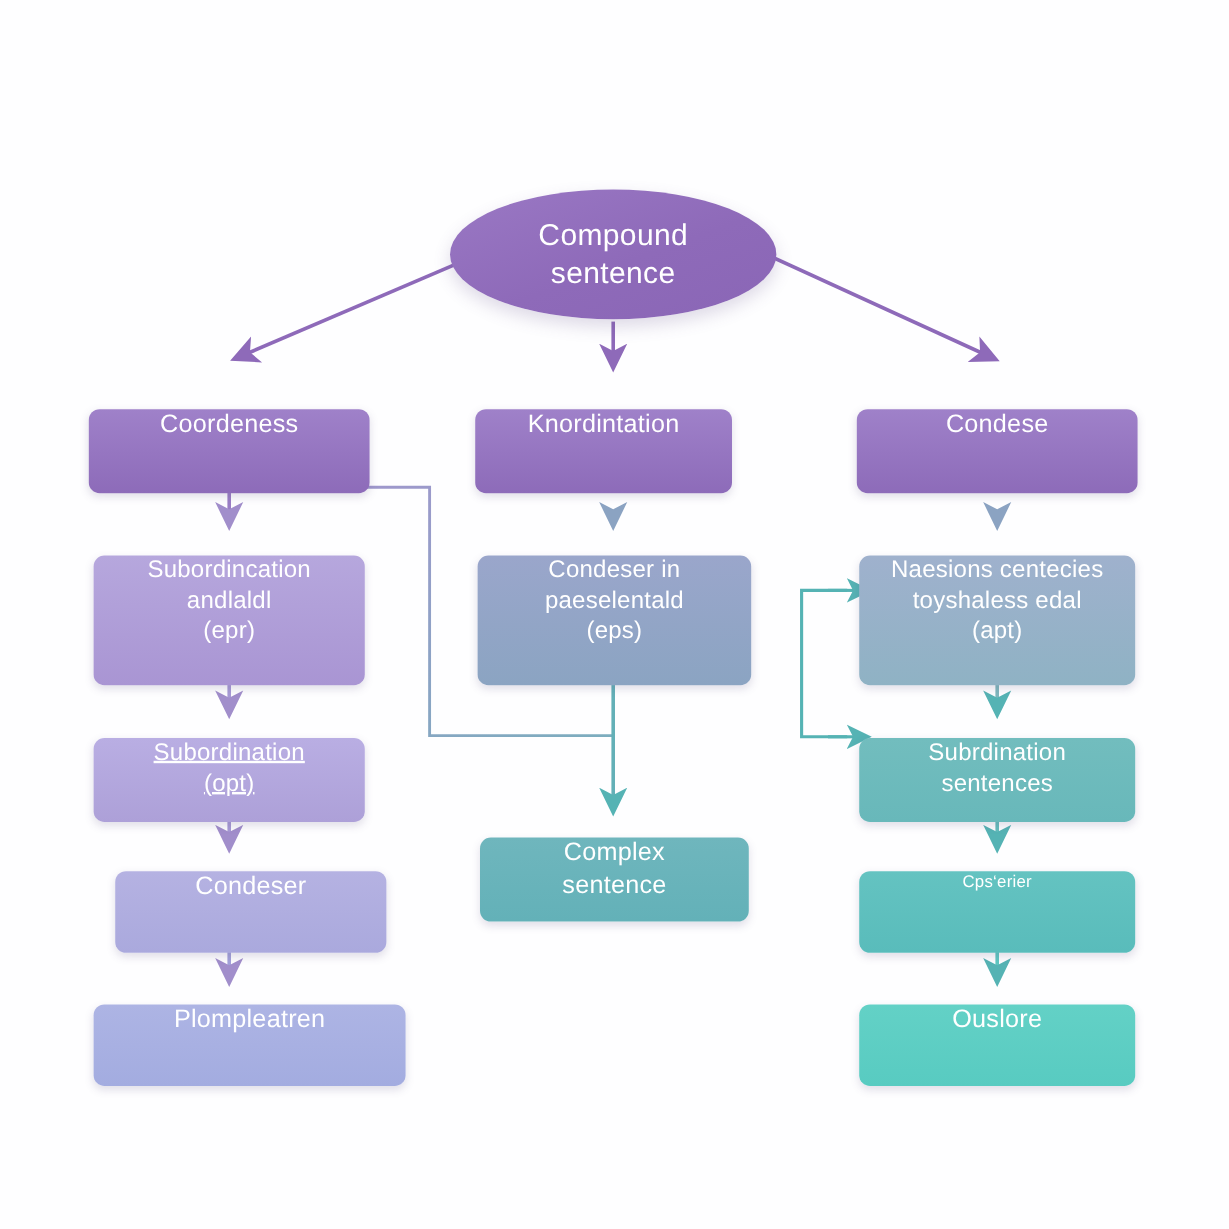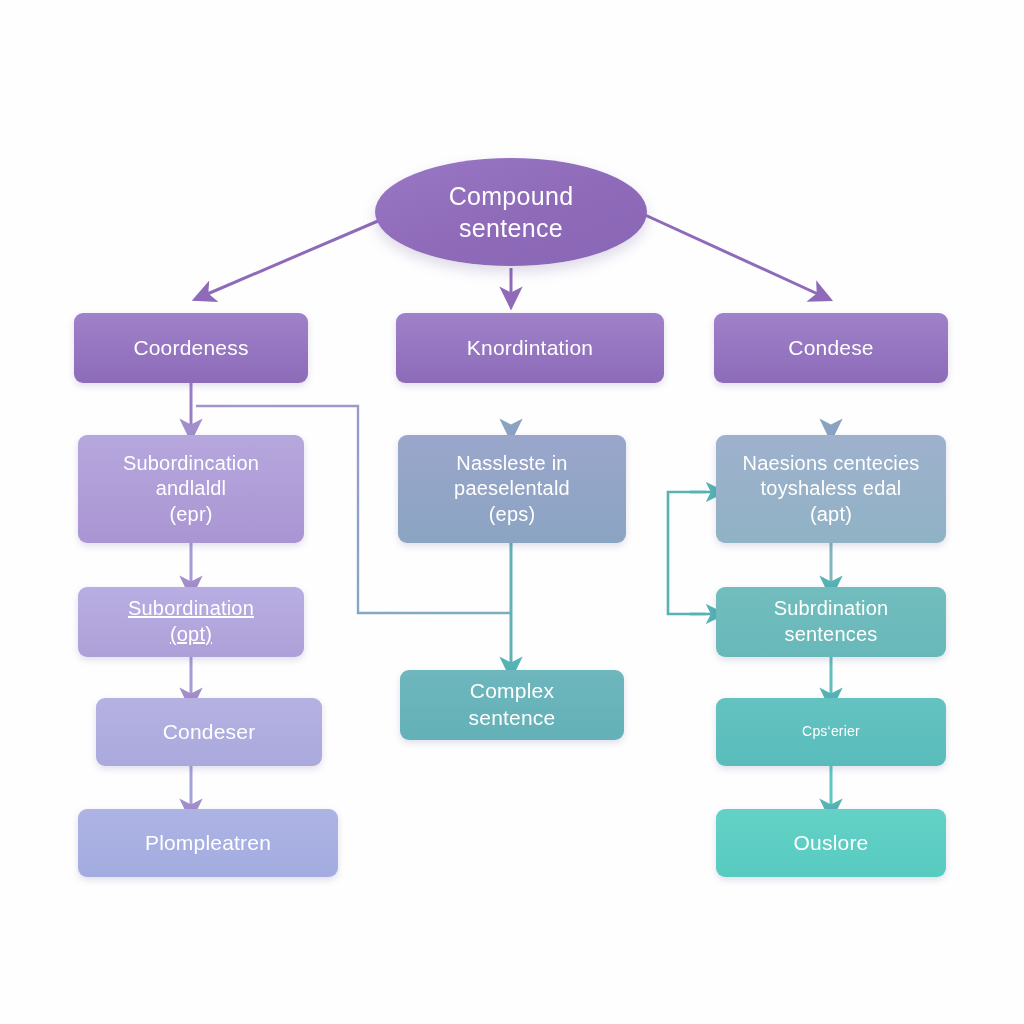--- a/index.html
+++ b/index.html
@@ -8,29 +8,30 @@
     background:#ffffff;
     font-family:"Liberation Sans",sans-serif;
     overflow:hidden;
   }
   #stage{position:relative;width:1024px;height:1024px;background:#fefeff;}
 
   svg#wires{position:absolute;inset:0;width:1024px;height:1024px;}
 
   .node{
     position:absolute;
-    display:flex;align-items:center;justify-content:center;
+    display:flex;align-items:flex-start;justify-content:center;
     text-align:center;
     color:#ffffff;
     border-radius:9px;
     box-shadow:0 3px 7px rgba(90,80,130,.18);
     line-height:1.28;
     letter-spacing:.2px;
-    padding:20px 10px;
+    padding:0 10px;
     box-sizing:border-box;
+    margin-top:28px;
   }
   .node span{display:block;width:100%;white-space:pre-line;}
 
   .root{
     position:absolute;
     left:375px;top:158px;width:272px;height:108px;
     border-radius:50%;
     background:linear-gradient(160deg,#9a78c4 0%,#8e6ab9 55%,#8a66b6 100%);
     display:flex;align-items:center;justify-content:center;
     color:#fff;text-align:center;
@@ -140,25 +141,25 @@
     <span>Subordination
 (opt)</span>
   </div>
   <div class="node l5a" style="left:96px;top:698px;width:226px;height:68px;">
     <span>Condeser</span>
   </div>
   <div class="node l6a" style="left:78px;top:809px;width:260px;height:68px;">
     <span>Plompleatren</span>
   </div>
 
-  <div class="node lvl2" style="left:396px;top:313px;width:268px;height:70px;">
+  <div class="node lvl2" style="left:396px;top:313px;width:214px;height:70px;">
     <span>Knordintation</span>
   </div>
   <div class="node l3b" style="left:398px;top:435px;width:228px;height:108px;">
-    <span>Nassleste in
+    <span>Condeser in
 paeselentald
 (eps)</span>
   </div>
   <div class="node l5mid" style="left:400px;top:670px;width:224px;height:70px;">
     <span>Complex
 sentence</span>
   </div>
 
   <div class="node lvl2" style="left:714px;top:313px;width:234px;height:70px;">
     <span>Condese</span>

